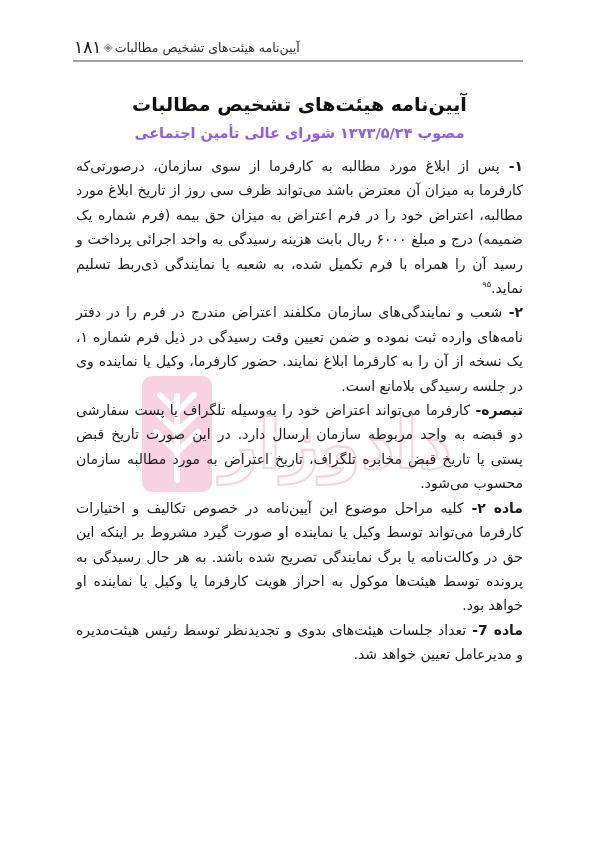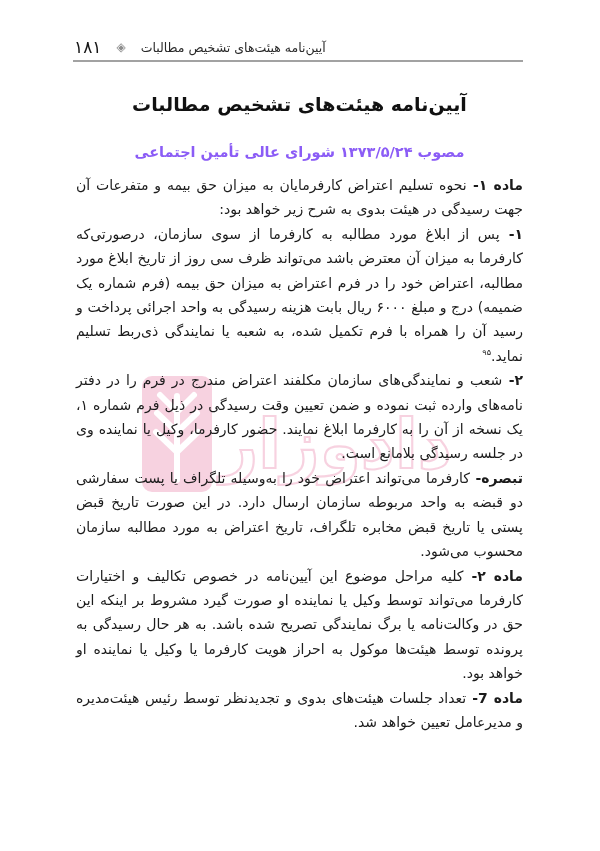--- a/index.html
+++ b/index.html
@@ -5,34 +5,34 @@
   * { margin:0; padding:0; box-sizing:border-box; }
   html,body { background:#e8e8e8; }
   .page {
     position:relative; width:600px; height:851px; margin:0 auto;
     background:#ffffff; overflow:hidden;
     font-family:"DejaVu Sans", sans-serif; color:#1b1b1b;
   }
   
   .header {
     position:absolute; top:36px; left:74px; height:22px;
-    display:flex; align-items:center; gap:15px; direction:ltr;
+    display:flex; align-items:center; gap:2px; direction:ltr;
   }
   .page-number { font-size:17px; letter-spacing:1px; color:#161616; }
   .ornament { font-size:12px; color:#8d8d8d; line-height:1; }
   .running-title { font-size:12.5px; color:#2a2a2a; }
   .rule { position:absolute; top:60px; left:73px; width:450px; height:2px; background:#a2a2a2; }
   
   .watermark { position:absolute; top:372px; left:138px; z-index:1; opacity:.5; }
   
   .content {
     position:absolute; top:90px; right:77px; width:447px;
     direction:rtl; z-index:2;
   }
-  .doc-title { text-align:center; font-size:19px; font-weight:bold; line-height:28px; margin-bottom:23px; color:#111; }
+  .doc-title { text-align:center; font-size:19px; font-weight:bold; line-height:28px; margin-bottom:4px; color:#111; }
   .doc-subtitle { text-align:center; font-size:14.5px; font-weight:bold; line-height:22px; margin-bottom:10px; color:#8b5cf6; }
   .para {
     font-size:14px; line-height:24.4px; text-align:justify; text-justify:inter-word;
     color:#1b1b1b;
   }
   .para .lbl { font-weight:bold; }
   sup { vertical-align:super; font-size:.58em; line-height:0; }
 </style>
 </head>
 <body>
@@ -53,21 +53,20 @@
       <path d="M39 108 V24 M39 40 L22 23 M39 40 L56 23 M39 60 L19 41 M39 60 L59 41 M39 80 L18 60 M39 80 L60 60" stroke="#ffffff" stroke-width="6" fill="none" stroke-linecap="round"></path>
     </g>
     <text x="198" y="96" text-anchor="middle" direction="rtl" font-family="DejaVu Sans, sans-serif" font-size="68" font-weight="bold" fill="none" stroke-width="2.2" textLength="232" lengthAdjust="spacingAndGlyphs" stroke="#f0a6c3">دادوزار</text>
   </svg>
 
   <div class="content">
     <h1 class="doc-title">آیین‌نامه هیئت‌های تشخیص مطالبات</h1>
     <h2 class="doc-subtitle">مصوب ۱۳۷۳/۵/۲۴ شورای عالی تأمین اجتماعی</h2>
 
     <div>
-        <p class="para"><b class="lbl">ماده ۱- </b>نحوه تسلیم اعتراض کارفرمایان به میزان حق بیمه و متفرعات آن جهت رسیدگی در هیئت بدوی به شرح زیر خواهد بود:</p>
         <p class="para"><b class="lbl">۱- </b>پس از ابلاغ مورد مطالبه به کارفرما از سوی سازمان، درصورتی‌که کارفرما به میزان آن معترض باشد می‌تواند ظرف سی روز از تاریخ ابلاغ مورد مطالبه، اعتراض خود را در فرم اعتراض به میزان حق بیمه (فرم شماره یک ضمیمه) درج و مبلغ ۶۰۰۰ ریال بابت هزینه رسیدگی به واحد اجرائی پرداخت و رسید آن را همراه با فرم تکمیل شده، به شعبه یا نمایندگی ذی‌ربط تسلیم نماید.<sup>۹۵</sup></p>
         <p class="para"><b class="lbl">۲- </b>شعب و نمایندگی‌های سازمان مکلفند اعتراض مندرج در فرم را در دفتر نامه‌های وارده ثبت نموده و ضمن تعیین وقت رسیدگی در ذیل فرم شماره ۱، یک نسخه از آن را به کارفرما ابلاغ نمایند. حضور کارفرما، وکیل یا نماینده وی در جلسه رسیدگی بلامانع است.</p>
         <p class="para"><b class="lbl">تبصره- </b>کارفرما می‌تواند اعتراض خود را به‌وسیله تلگراف یا پست سفارشی دو قبضه به واحد مربوطه سازمان ارسال دارد. در این صورت تاریخ قبض پستی یا تاریخ قبض مخابره تلگراف، تاریخ اعتراض به مورد مطالبه سازمان محسوب می‌شود.</p>
         <p class="para"><b class="lbl">ماده ۲- </b>کلیه مراحل موضوع این آیین‌نامه در خصوص تکالیف و اختیارات کارفرما می‌تواند توسط وکیل یا نماینده او صورت گیرد مشروط بر اینکه این حق در وکالت‌نامه یا برگ نمایندگی تصریح شده باشد. به هر حال رسیدگی به پرونده توسط هیئت‌ها موکول به احراز هویت کارفرما یا وکیل یا نماینده او خواهد بود.</p>
         <p class="para"><b class="lbl">ماده 7- </b>تعداد جلسات هیئت‌های بدوی و تجدیدنظر توسط رئیس هیئت‌مدیره و مدیرعامل تعیین خواهد شد.</p>
       </div>
 
   </div>
 
 </div>

